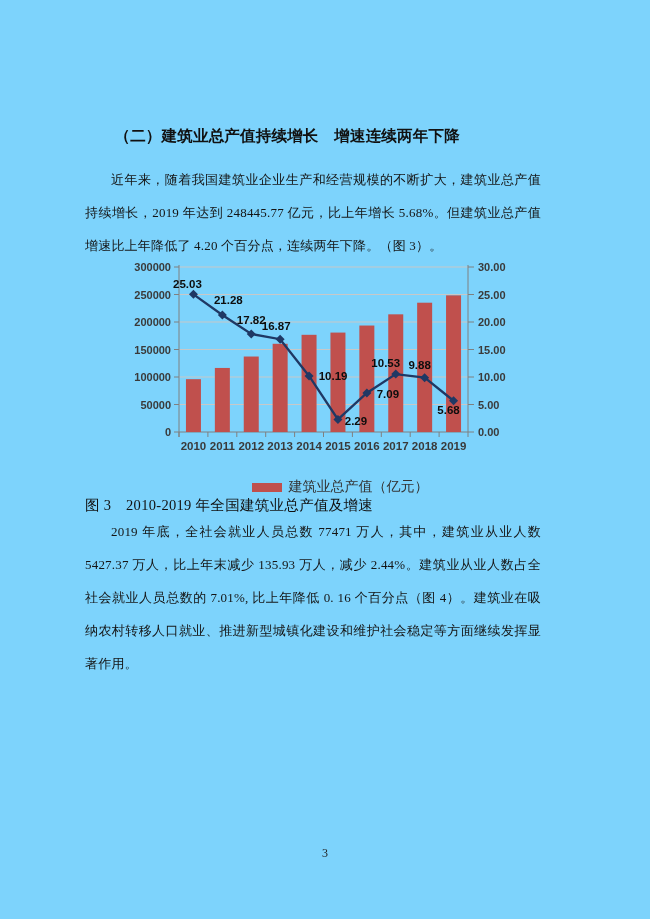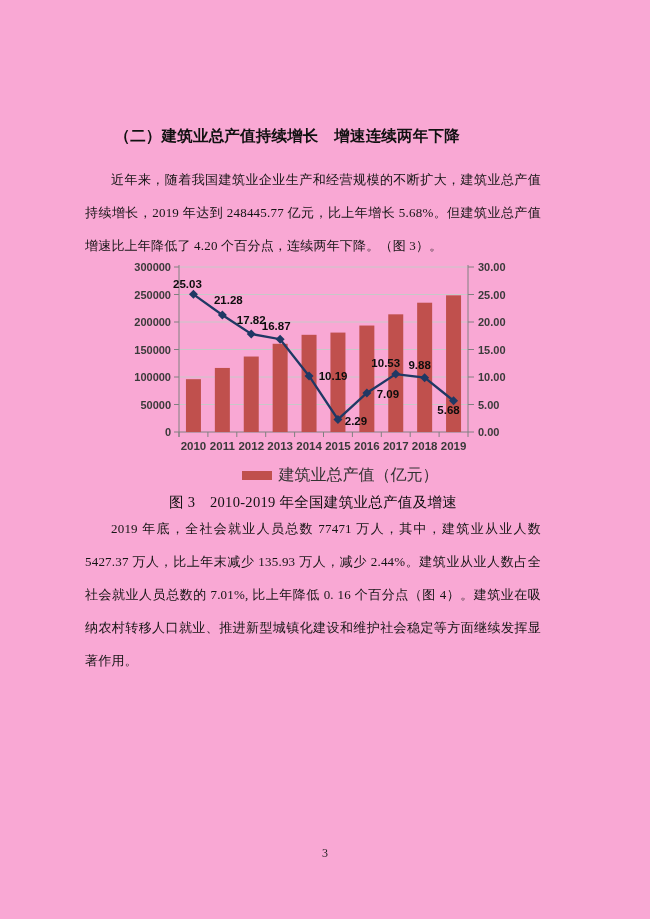--- a/index.html
+++ b/index.html
@@ -1,46 +1,46 @@
 <!DOCTYPE html>
 <html><head>
 <meta charset="utf-8">
 <style>
   html,body{margin:0;padding:0;background:#ffffff;}
   .page{
-    width:650px;height:919px;position:relative;background:#f9a8d4;
+    width:650px;height:919px;position:relative;background:#7dd3fc;
     box-sizing:border-box;padding:125px 109px 0 85px;
     font-family:"Liberation Serif","DejaVu Serif",serif;color:#1a1a1a;
     overflow:hidden;
   }
   h2.sec{
     font-size:15.5px;font-weight:bold;margin:0;line-height:22px;
     white-space:nowrap;letter-spacing:0.2px;color:#111;
   }
   h2.sec-2{text-indent:1.9em;margin-bottom:16px;}
   h2.sec-3{text-indent:1.1em;margin-top:38px;margin-bottom:12px;}
   p.body{
     font-size:13px;line-height:33px;margin:0;text-align:justify;
     text-indent:2em;letter-spacing:0.2px;color:#151515;
   }
   .chart-wrap{width:420px;margin:0 0 0 45px;}
   .legend{
     display:flex;justify-content:center;gap:46px;align-items:flex-start;
-    margin-top:3px;height:18px;
+    margin-top:16px;height:18px;
     font-family:"Liberation Sans","DejaVu Sans",sans-serif;
-    font-size:16px;color:#333;
+    font-size:14px;color:#333;
   }
   .legend-item{display:flex;align-items:center;gap:7px;}
   .lg-bar{display:inline-block;width:30px;height:9px;background:#C0504D;}
   .lg-line{display:inline-block;width:44px;height:0;border-top:2px solid #1F3864;position:relative;}
   .lg-diamond{position:absolute;left:50%;top:-4.5px;width:7px;height:7px;
     transform:translateX(-50%) rotate(45deg);background:#1F3864;}
   figure{margin:0;}
   figcaption.caption{
-    text-align:center;font-size:14.5px;margin-top:10px;color:#111;
+    text-align:left;font-size:14.5px;color:#111;
     letter-spacing:0.3px;
   }
   .page-number{
     position:absolute;left:0;right:0;bottom:58px;text-align:center;
     font-size:12px;color:#222;font-family:"Liberation Serif",serif;
   }
   svg text{font-family:"Liberation Sans","DejaVu Sans",sans-serif;}
 </style>
 </head>
 <body>

